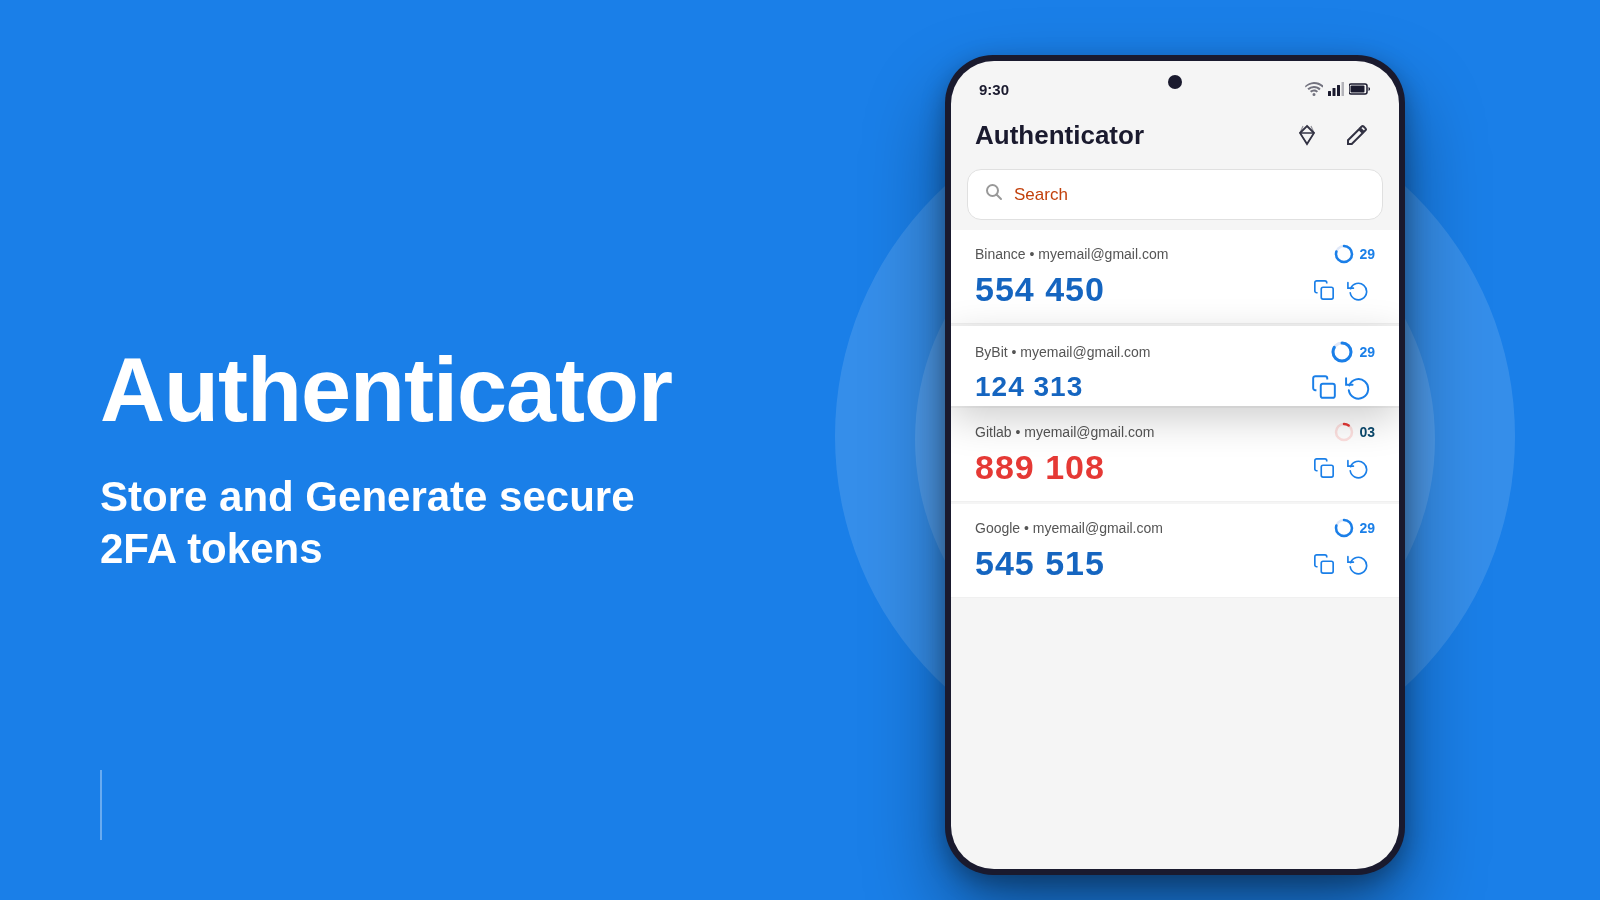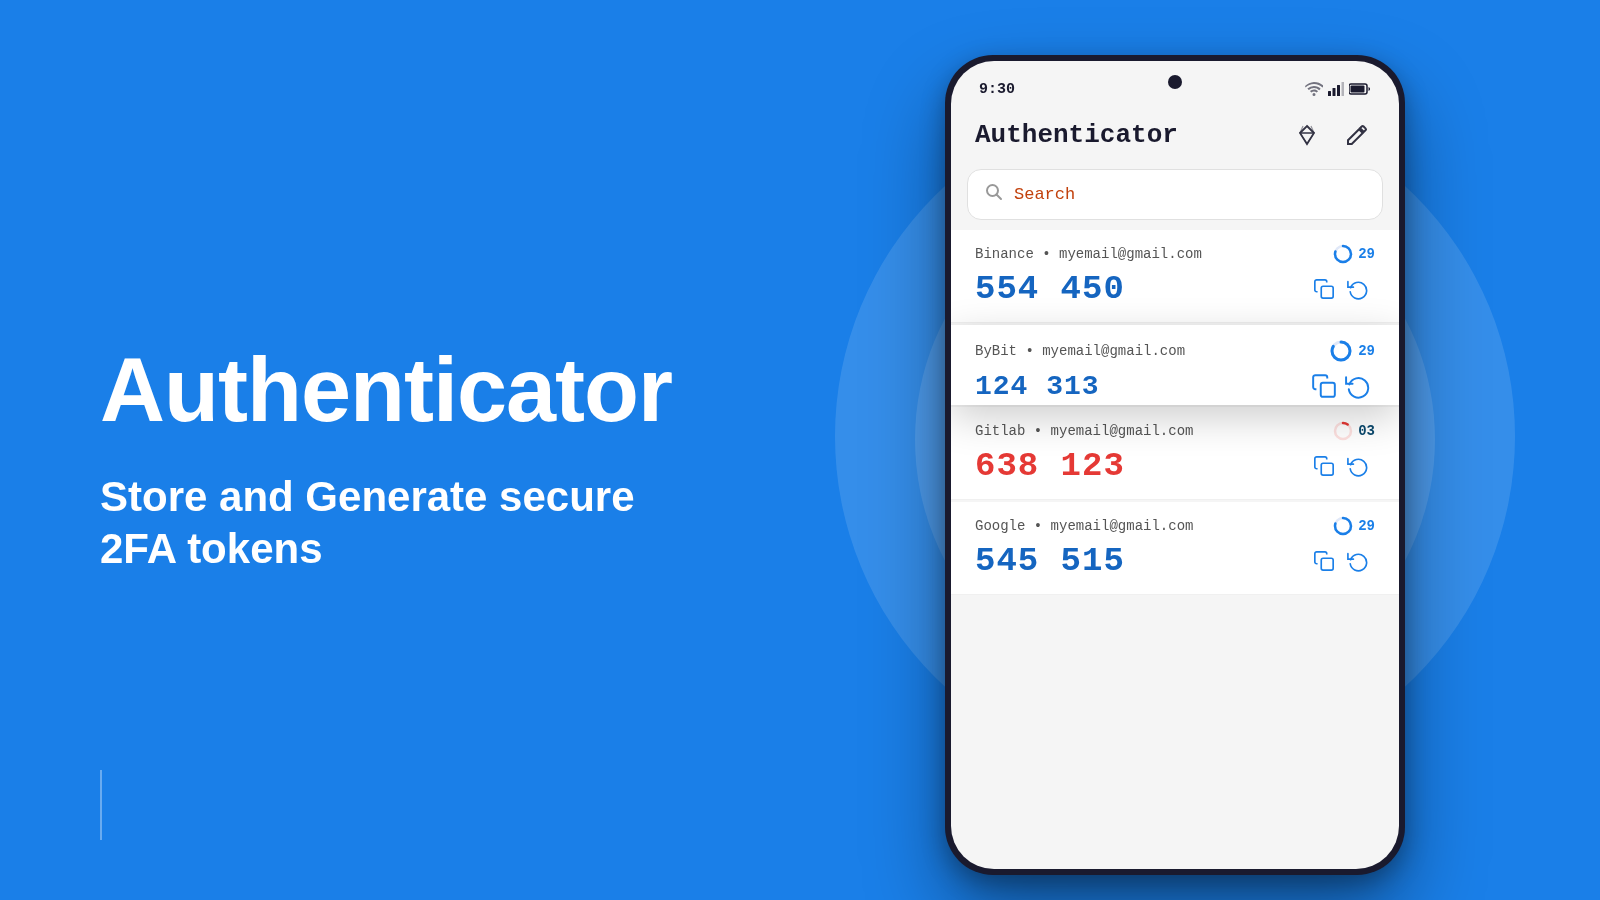--- a/index.html
+++ b/index.html
@@ -152,21 +152,20 @@
     .phone-frame {
       position: relative;
       width: 460px;
       height: 820px;
       background: #1a1a2e;
       border-radius: 48px;
       padding: 6px;
       box-shadow: 0 40px 80px rgba(0,0,0,0.4), 0 8px 24px rgba(0,0,0,0.3);
       z-index: 10;
       margin-top: 30px;
-      font-family: Liberation Mono, monospace;
     }
 
     .phone-inner {
       width: 100%;
       height: 100%;
       background: #f5f5f5;
       border-radius: 43px;
       overflow: hidden;
       position: relative;
     }
@@ -459,21 +458,21 @@
             <span class="token-name">Gitlab • myemail@gmail.com</span>
             <div class="token-timer timer-red">
               <svg width="20" height="20" viewBox="0 0 20 20">
                 <circle cx="10" cy="10" r="8" fill="none" stroke="#fde0df" stroke-width="2.5"></circle>
                 <circle cx="10" cy="10" r="8" fill="none" stroke="#e53935" stroke-width="2.5" stroke-dasharray="5 45" stroke-linecap="round" transform="rotate(-90 10 10)"></circle>
               </svg>
               <span>03</span>
             </div>
           </div>
           <div class="token-code-row">
-            <span class="token-code token-code-red">638 123</span>
+            <span class="token-code token-code-red">889 108</span>
             <div class="token-action-btn">
               <svg width="22" height="22" viewBox="0 0 24 24" fill="none" stroke="#1a7fe8" stroke-width="1.8">
                 <rect x="9" y="9" width="13" height="13" rx="2"></rect>
                 <path d="M5 15H4a2 2 0 0 1-2-2V4a2 2 0 0 1 2-2h9a2 2 0 0 1 2 2v1"></path>
               </svg>
             </div>
             <div class="token-action-btn">
               <svg width="22" height="22" viewBox="0 0 24 24" fill="none" stroke="#1a7fe8" stroke-width="1.8" stroke-linecap="round">
                 <path d="M1 4v6h6"></path>
                 <path d="M3.51 15a9 9 0 1 0 .49-4.5"></path>

